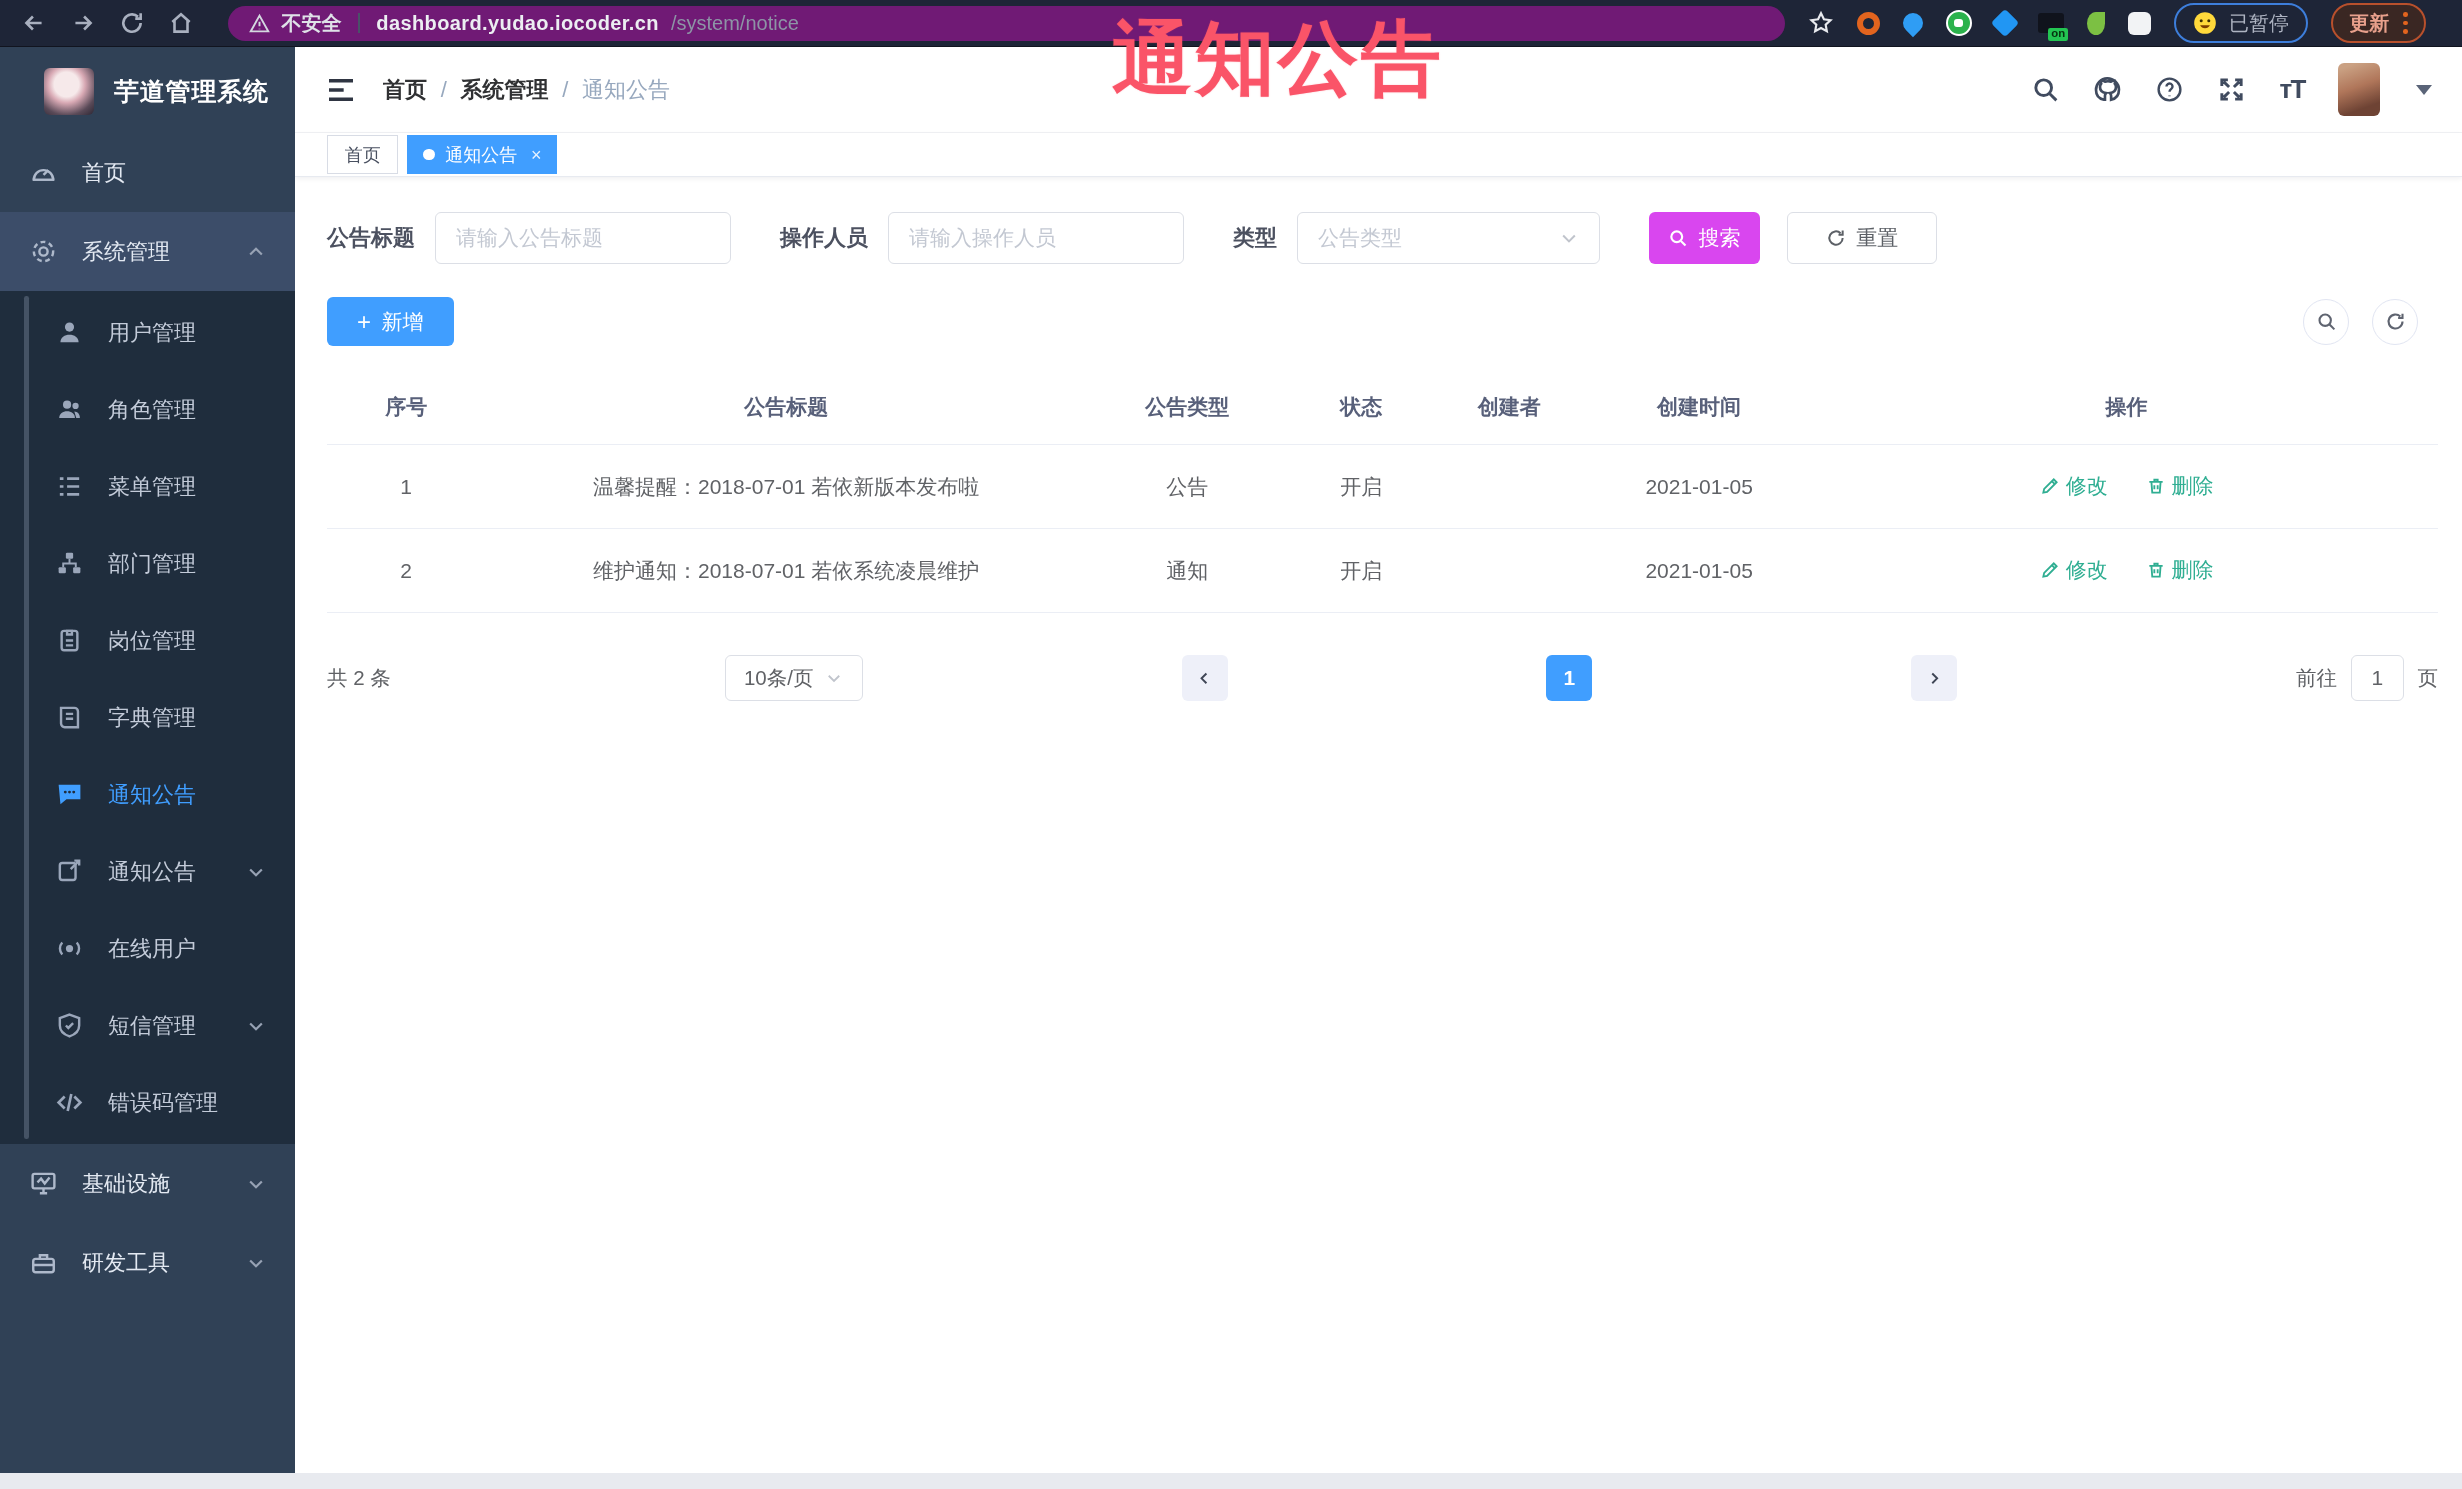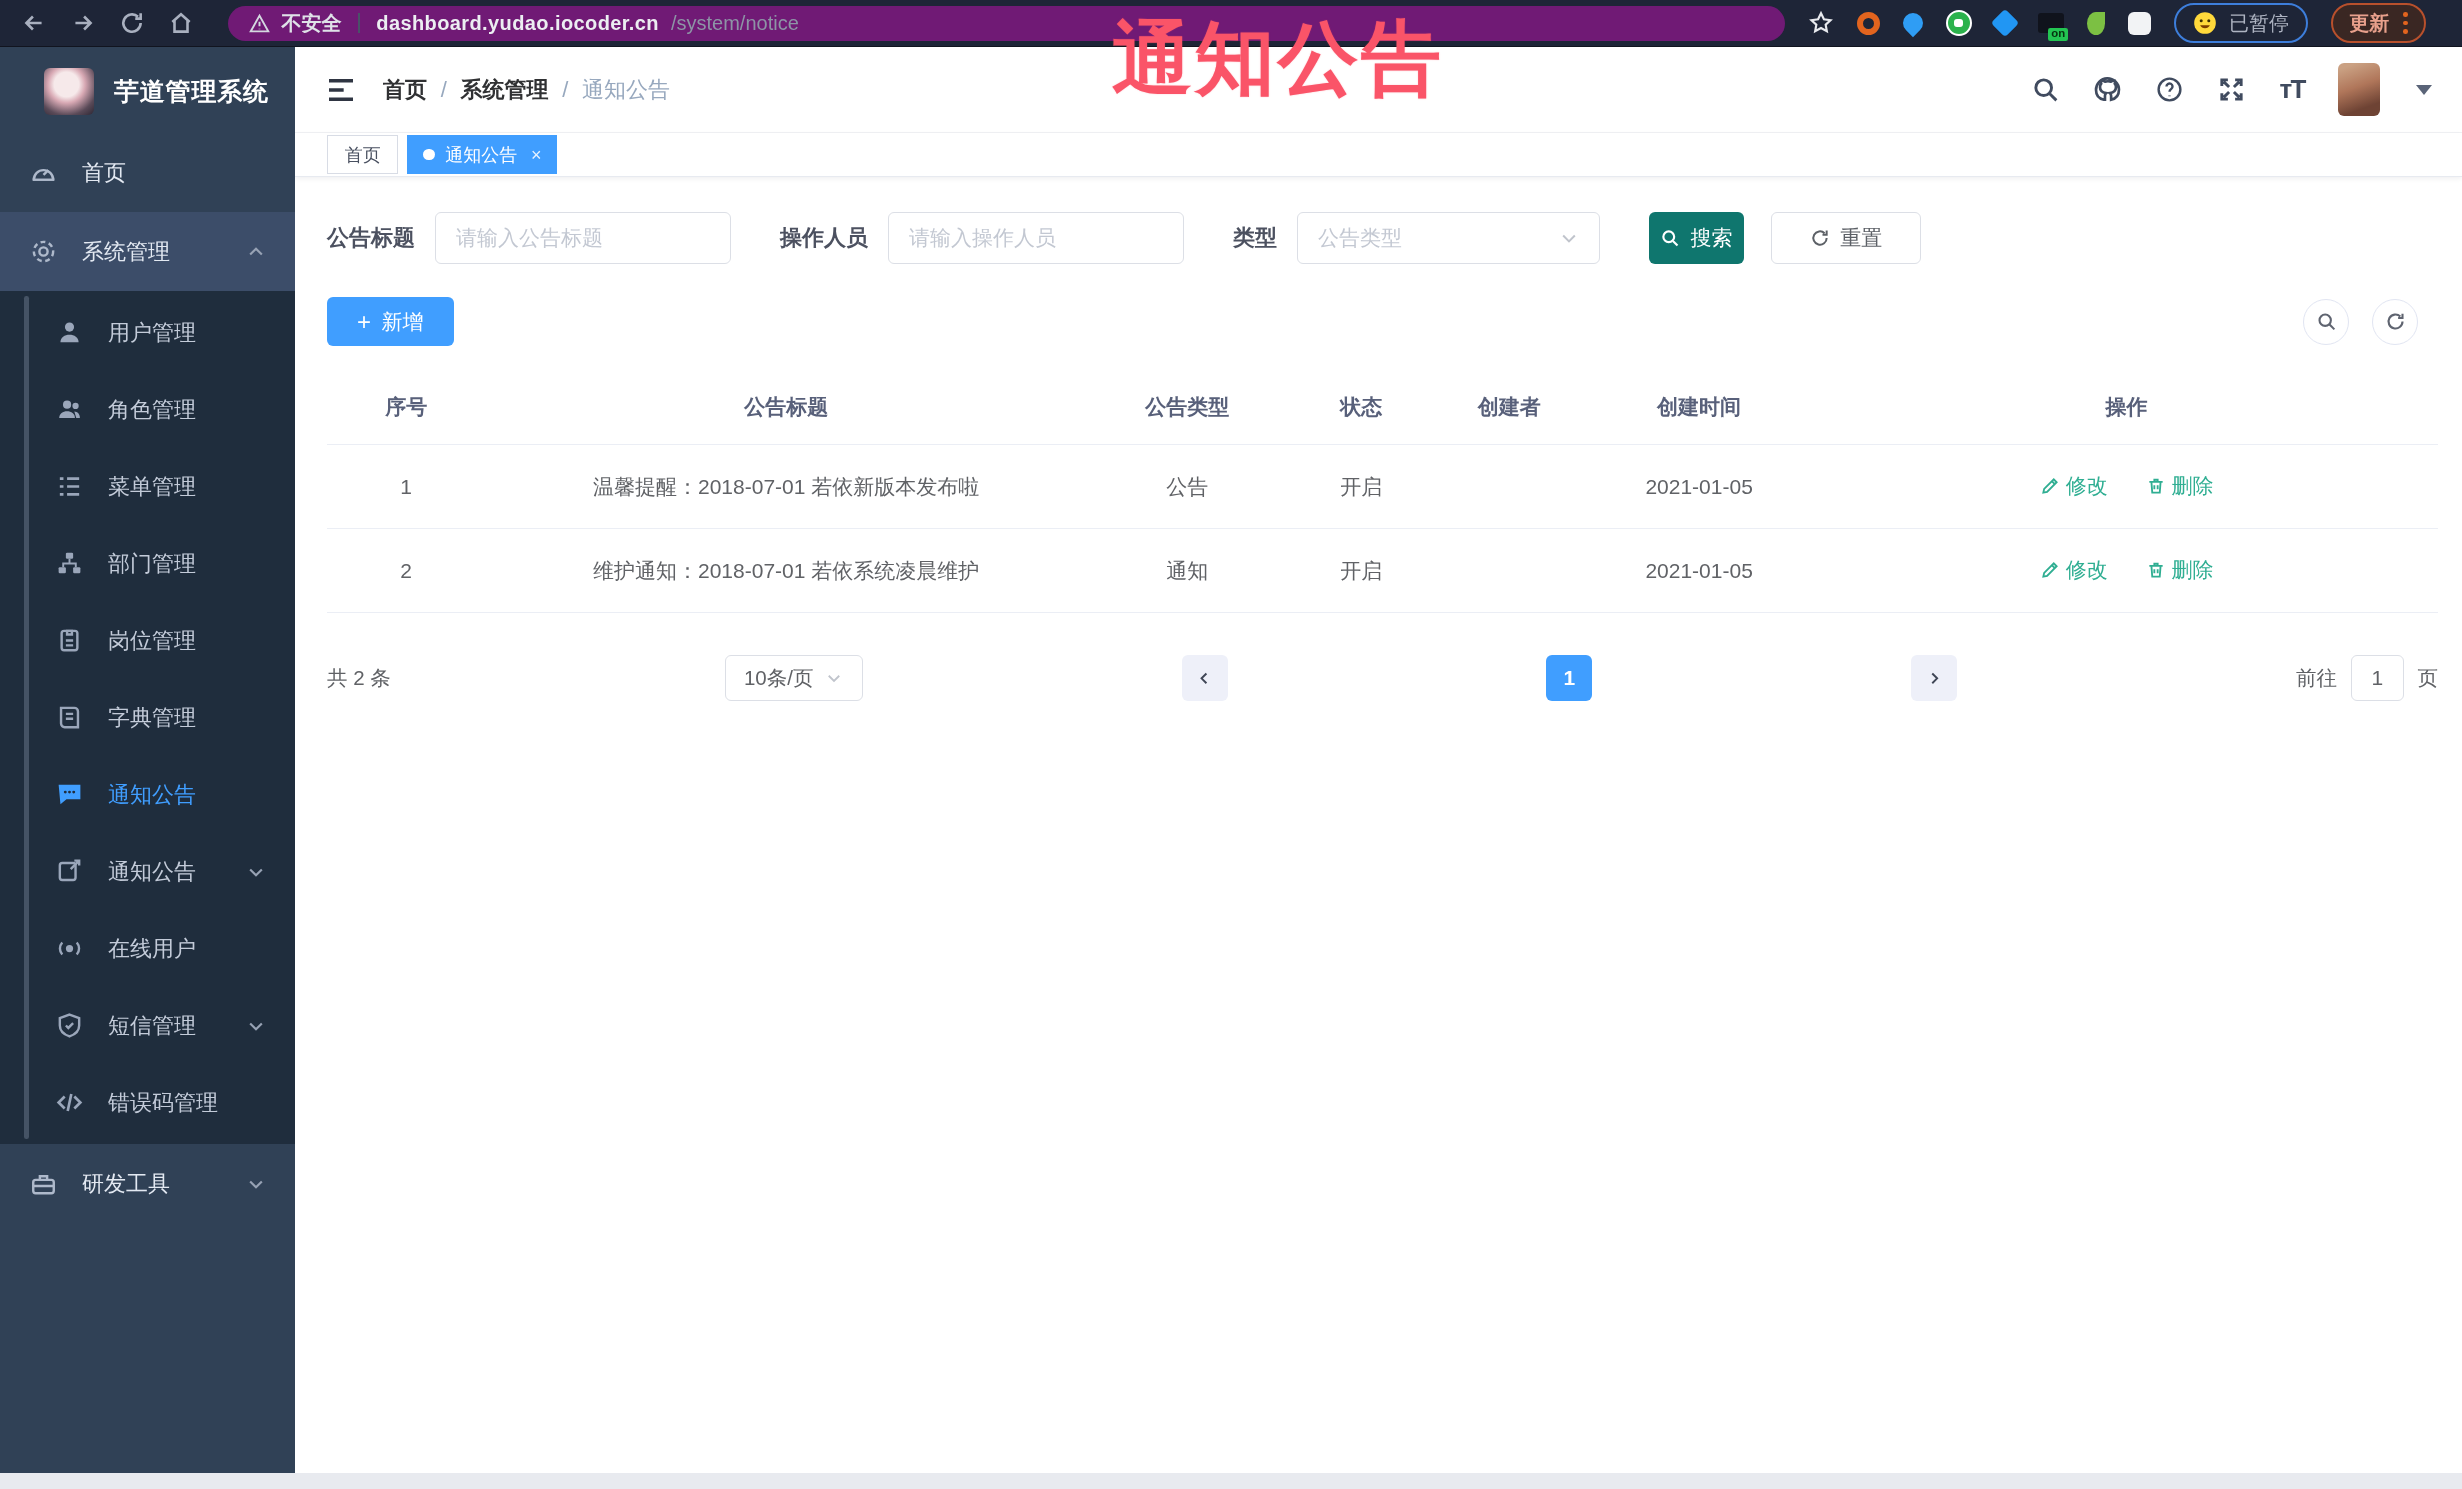--- a/index.html
+++ b/index.html
@@ -81,21 +81,21 @@
   .filters { display:flex; align-items:center; flex-wrap:wrap; }
   .f-label { font-size:22px; color:#4c5160; font-weight:700; margin-right:20px; }
   .f-input { width:296px; height:52px; border:1.5px solid #dcdfe6; border-radius:6px; font-size:21px; color:#606266; padding:0 20px; outline:none; background:#fff; }
   .f-input::placeholder { color:#c3c8d2; }
   .f-group { display:flex; align-items:center; margin-right:49px; }
   .f-select { width:303px; height:52px; border:1.5px solid #dcdfe6; border-radius:6px; display:flex; align-items:center; justify-content:space-between; padding:0 20px; cursor:pointer; }
   .f-select .ph { font-size:21px; color:#c3c8d2; }
   .f-select .sel-chev { width:20px; height:20px; color:#c0c4cc; }
   .btn { display:inline-flex; align-items:center; justify-content:center; gap:10.6px; height:52px; border-radius:6px; font-size:21px; cursor:pointer; border:1.5px solid transparent; }
   .btn svg { width:20px; height:20px; }
-  .btn.search { background:#0f766e; color:#fff; padding:0 10px; margin-right:27px; }
+  .btn.search { background:#d946ef; color:#fff; padding:0 18px; margin-right:27px; }
   .btn.reset { background:#fff; color:#5c6066; border-color:#dcdfe6; padding:0 38px; }
   .toolbar-row { margin-top:33px; display:flex; align-items:center; justify-content:space-between; }
   .btn.add { background:#409EFF; color:#fff; height:49px; padding:0 29px; font-size:21px; }
   .btn.add .plus { font-size:24px; font-weight:400; line-height:1; }
   .round-btns { display:flex; gap:23px; margin-right:20px; }
   .rbtn { width:46px; height:46px; border-radius:50%; border:1.5px solid #e1e5f2; background:#fff; display:flex; align-items:center; justify-content:center; color:#5f6470; cursor:pointer; }
   .rbtn svg { width:21px; height:21px; }
 
   
   table { width:100%; border-collapse:collapse; margin-top:27px; table-layout:fixed; }
@@ -297,20 +297,31 @@
               </svg>
           </div>
           <div class="m-item">
             <svg class="mi" viewBox="0 0 24 24" fill="none" stroke="currentColor" stroke-width="2.2">
                 <path d="M8 7l-5 5 5 5M16 7l5 5-5 5M13.5 5l-3 14"></path>
               </svg>
             <span>错误码管理</span>
           </div>
         </div>
 
+        <div class="m-item">
+          <svg class="mi" viewBox="0 0 24 24" fill="none" stroke="currentColor" stroke-width="2">
+              <rect x="3" y="4" width="18" height="12" rx="1.5"></rect>
+              <path d="M7 11l3-3 3 4 4-5"></path>
+              <path d="M9 20h6M12 16v4"></path>
+            </svg>
+          <span>基础设施</span>
+          <svg class="chev" viewBox="0 0 24 24" fill="none" stroke="currentColor" stroke-width="2.6">
+              <path d="M5 9l7 7 7-7"></path>
+            </svg>
+        </div>
         <div class="m-item">
           <svg class="mi" viewBox="0 0 24 24" fill="none" stroke="currentColor" stroke-width="2">
               <rect x="3.5" y="9" width="17" height="11" rx="2"></rect>
               <path d="M9 9V6h6v3M3.5 14h17"></path>
             </svg>
           <span>研发工具</span>
           <svg class="chev" viewBox="0 0 24 24" fill="none" stroke="currentColor" stroke-width="2.6">
               <path d="M5 9l7 7 7-7"></path>
             </svg>
         </div>

